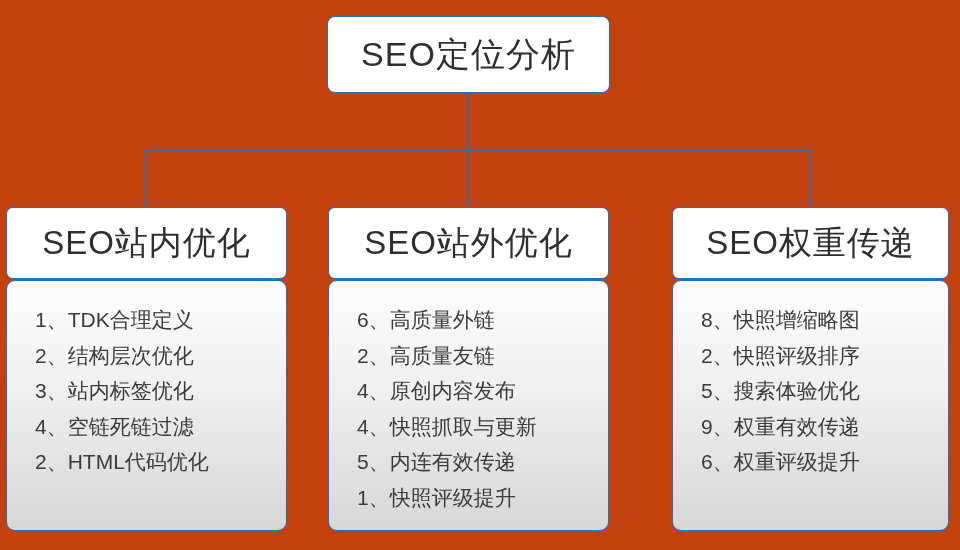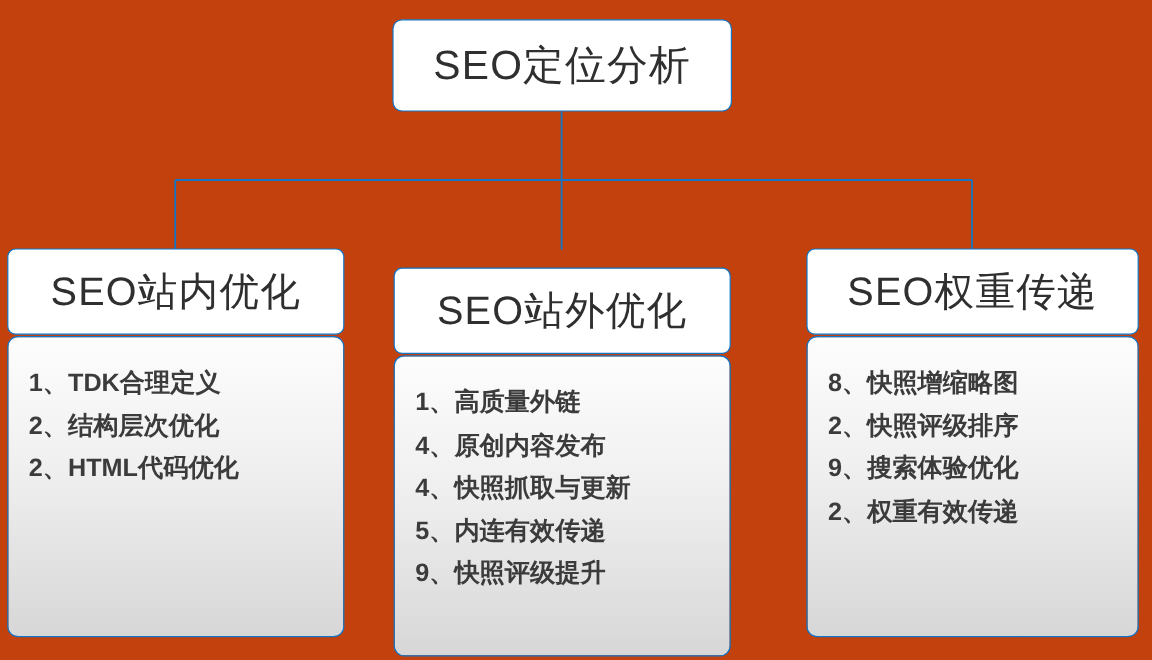--- a/index.html
+++ b/index.html
@@ -37,31 +37,30 @@
   .branch-header .label{
     font-size:33px;color:#2f2f2f;letter-spacing:1px;white-space:nowrap;
   }
   .branch-panel{
     margin-top:1px;
     height:251px;
     border:1.5px solid #1275c5;
     border-radius:9px;
     background:linear-gradient(180deg,#fdfdfd 0%,#efefef 45%,#d7d7d7 100%);
     box-sizing:border-box;
-    padding:21px 0 0 17px;
-    font-weight:bold;
+    padding:21px 0 0 28px;
   }
   .branch-panel .li{
     font-size:21px;
     line-height:35.6px;
     color:#3b3b3b;
     white-space:nowrap;
   }
   .b1{left:6px;width:281px;}
-  .b2{left:328px;width:281px;margin-top:16px;}
+  .b2{left:328px;width:281px;}
   .b3{left:672px;width:277px;border-radius:31px;}
 </style>
 </head>
 <body>
 
 <div class="stage">
 
   <svg class="connectors" viewBox="0 0 960 550" xmlns="http://www.w3.org/2000/svg">
     <g stroke="#1275c5" stroke-width="1.5" fill="none">
       <line x1="468" y1="93" x2="468" y2="150"></line>
@@ -76,42 +75,46 @@
     <span class="label">SEO定位分析</span>
   </div>
 
   <div class="branch b1">
     <div class="branch-header">
       <span class="label">SEO站内优化</span>
     </div>
     <div class="branch-panel">
       <div class="li">1、TDK合理定义</div>
       <div class="li">2、结构层次优化</div>
+      <div class="li">3、站内标签优化</div>
+      <div class="li">4、空链死链过滤</div>
       <div class="li">2、HTML代码优化</div>
     </div>
   </div>
 
   <div class="branch b2">
     <div class="branch-header">
       <span class="label">SEO站外优化</span>
     </div>
     <div class="branch-panel">
-      <div class="li">1、高质量外链</div>
+      <div class="li">6、高质量外链</div>
+      <div class="li">2、高质量友链</div>
       <div class="li">4、原创内容发布</div>
       <div class="li">4、快照抓取与更新</div>
       <div class="li">5、内连有效传递</div>
-      <div class="li">9、快照评级提升</div>
+      <div class="li">1、快照评级提升</div>
     </div>
   </div>
 
   <div class="branch b3">
     <div class="branch-header">
       <span class="label">SEO权重传递</span>
     </div>
     <div class="branch-panel">
       <div class="li">8、快照增缩略图</div>
       <div class="li">2、快照评级排序</div>
-      <div class="li">9、搜索体验优化</div>
-      <div class="li">2、权重有效传递</div>
+      <div class="li">5、搜索体验优化</div>
+      <div class="li">9、权重有效传递</div>
+      <div class="li">6、权重评级提升</div>
     </div>
   </div>
 
 </div>
 
 </body></html>

